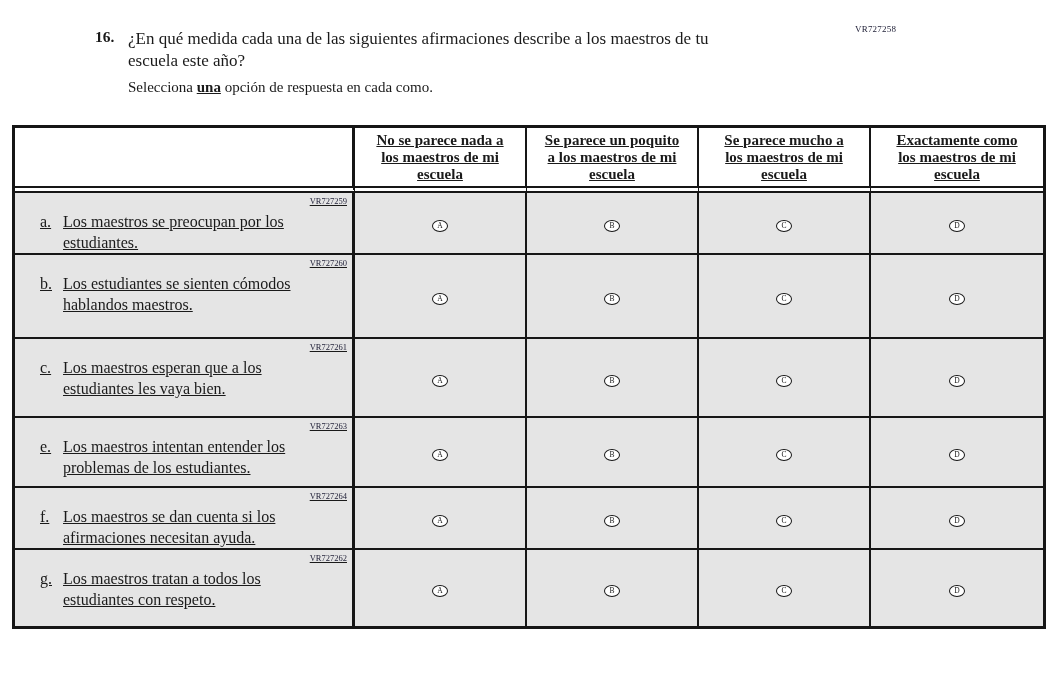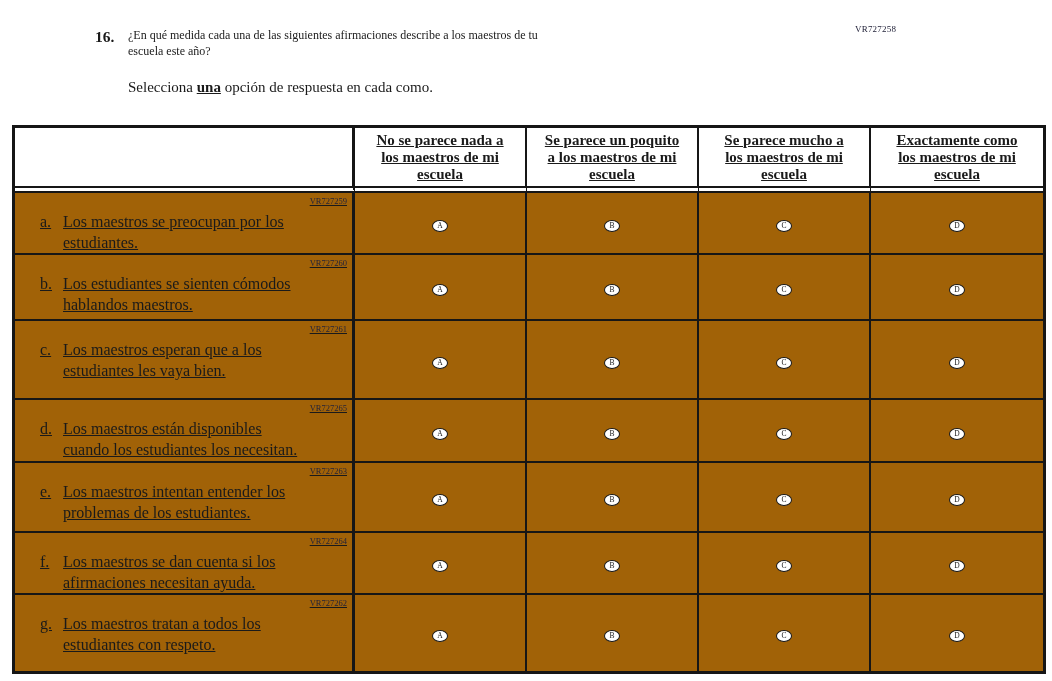--- a/index.html
+++ b/index.html
@@ -27,21 +27,21 @@
     left: 95px;
     display: flex;
   }
   .qnum {
     font-weight: bold;
     font-size: 15.5px;
     width: 33px;
     flex: 0 0 33px;
   }
   .qtext {
-    font-size: 12px;
+    font-size: 17px;
     line-height: 1.32;
     white-space: pre-line;
     width: 700px;
     font-family: Liberation Serif, serif;
   }
   .instruction {
     position: absolute;
     top: 79px;
     left: 128px;
     font-size: 15px;
@@ -70,21 +70,21 @@
     white-space: pre-line;
     padding: 4px 2px;
     height: 52px;
   }
   th.stem-h { border-right: 3px solid #161616; }
   th:last-child { border-right: none; }
   td {
     border-right: 2px solid #161616;
     border-bottom: 2px solid #161616;
     vertical-align: top;
-    background: #a16207;
+    background: #e5e5e5;
   }
   td.stem { border-right: 3px solid #161616; padding: 0; }
   td:last-child { border-right: none; }
   tr.body-row:last-child td { border-bottom: none; }
   .row-code {
     text-align: right;
     font-size: 8.5px;
     color: #23233a;
     padding: 3px 5px 0 0;
     height: 14px;
@@ -174,21 +174,21 @@
             <span class="row-letter">a.</span>
             <span class="row-text">Los maestros se preocupan por los
 estudiantes.</span>
           </div>
         </td>
         <td class="opt"><span class="bubble">A</span></td>
         <td class="opt"><span class="bubble">B</span></td>
         <td class="opt"><span class="bubble">C</span></td>
         <td class="opt"><span class="bubble">D</span></td>
       </tr>
-      <tr class="body-row" style="height:66px">
+      <tr class="body-row" style="height:84px">
         <td class="stem">
           <div class="row-code">VR727260</div>
           <div class="stem-line">
             <span class="row-letter">b.</span>
             <span class="row-text">Los estudiantes se sienten cómodos
 hablandos maestros.</span>
           </div>
         </td>
         <td class="opt"><span class="bubble">A</span></td>
         <td class="opt"><span class="bubble">B</span></td>
@@ -202,34 +202,20 @@
             <span class="row-letter">c.</span>
             <span class="row-text">Los maestros esperan que a los
 estudiantes les vaya bien.</span>
           </div>
         </td>
         <td class="opt"><span class="bubble">A</span></td>
         <td class="opt"><span class="bubble">B</span></td>
         <td class="opt"><span class="bubble">C</span></td>
         <td class="opt"><span class="bubble">D</span></td>
       </tr>
-      <tr class="body-row" style="height:63px">
-        <td class="stem">
-          <div class="row-code">VR727265</div>
-          <div class="stem-line">
-            <span class="row-letter">d.</span>
-            <span class="row-text">Los maestros están disponibles
-cuando los estudiantes los necesitan.</span>
-          </div>
-        </td>
-        <td class="opt"><span class="bubble">A</span></td>
-        <td class="opt"><span class="bubble">B</span></td>
-        <td class="opt"><span class="bubble">C</span></td>
-        <td class="opt"><span class="bubble">D</span></td>
-      </tr>
       <tr class="body-row" style="height:70px">
         <td class="stem">
           <div class="row-code">VR727263</div>
           <div class="stem-line">
             <span class="row-letter">e.</span>
             <span class="row-text">Los maestros intentan entender los
 problemas de los estudiantes.</span>
           </div>
         </td>
         <td class="opt"><span class="bubble">A</span></td>

